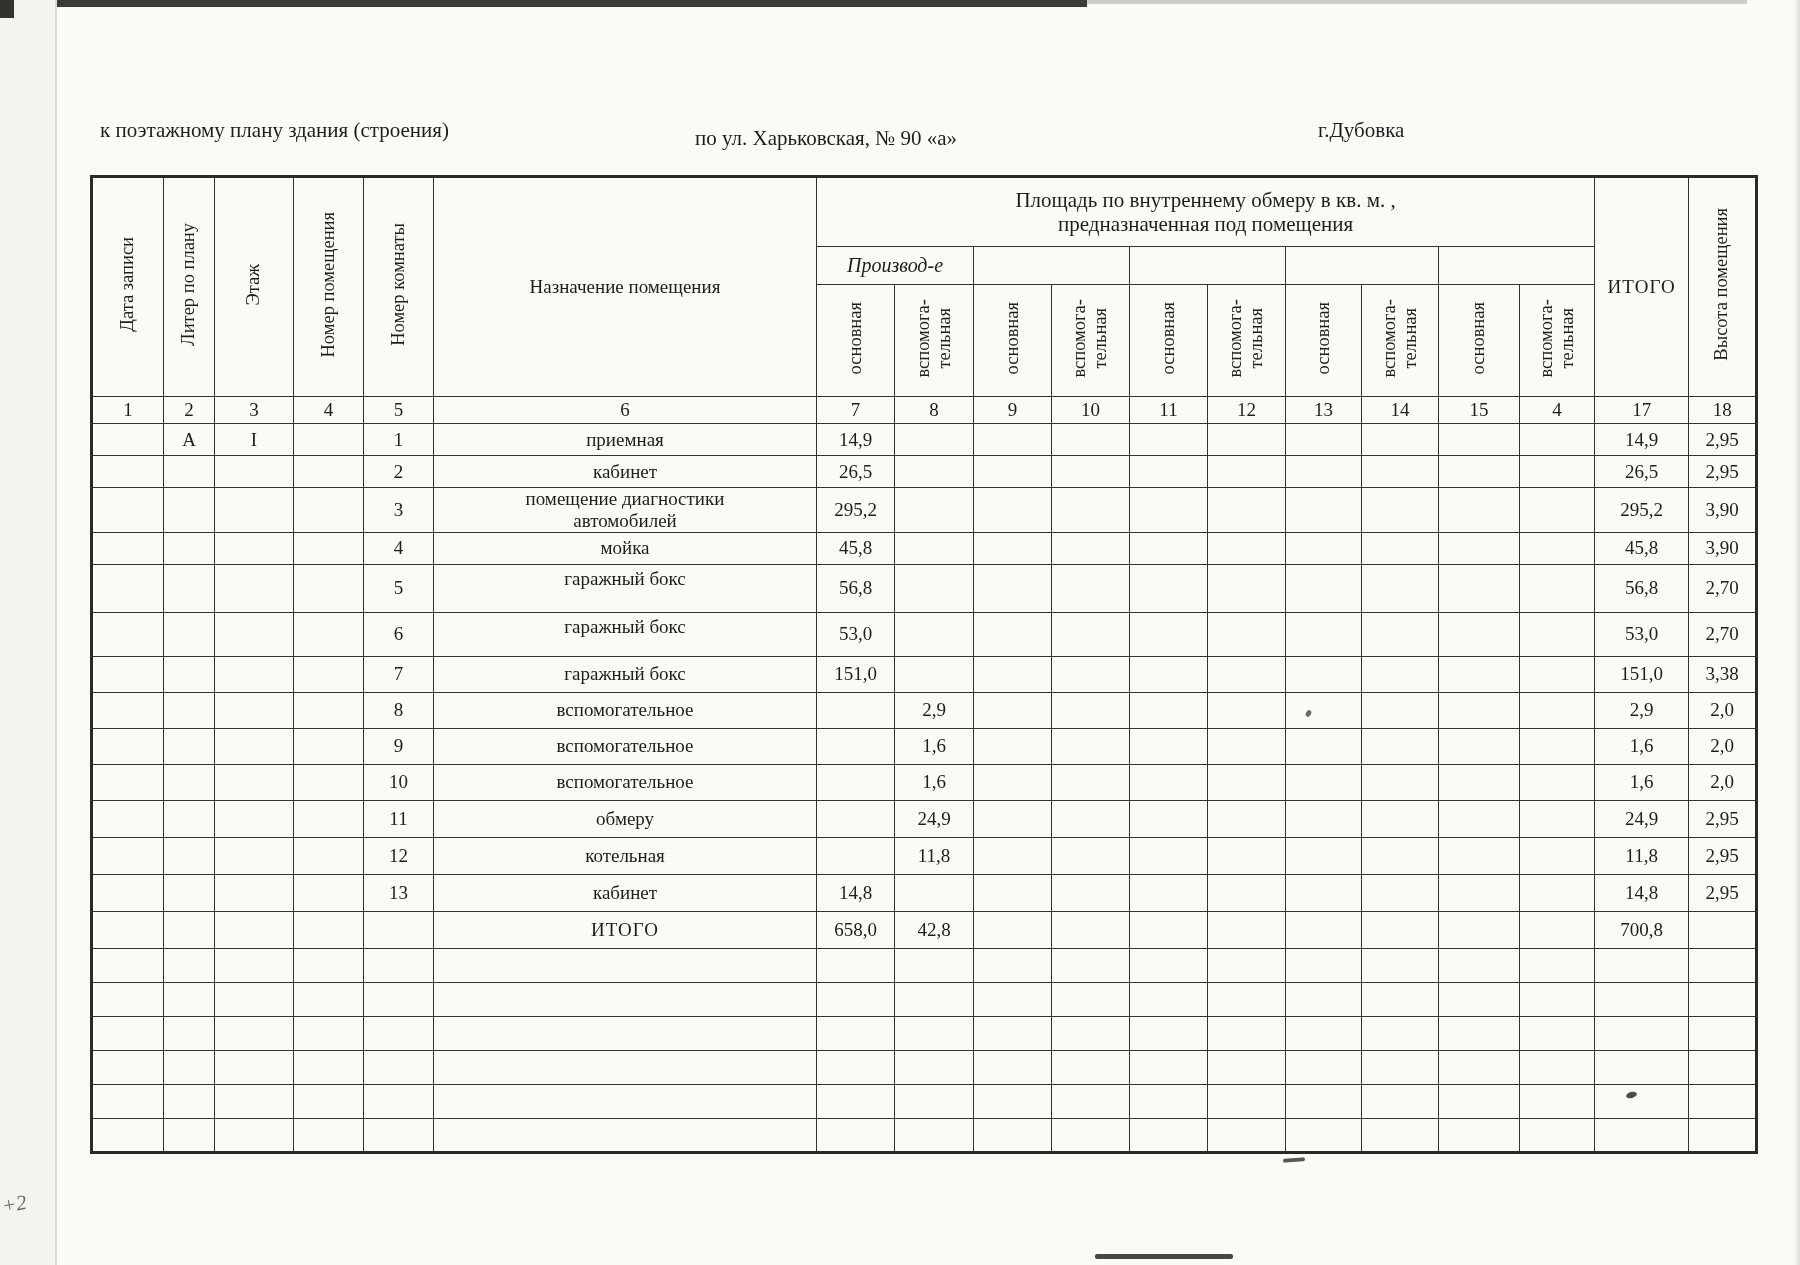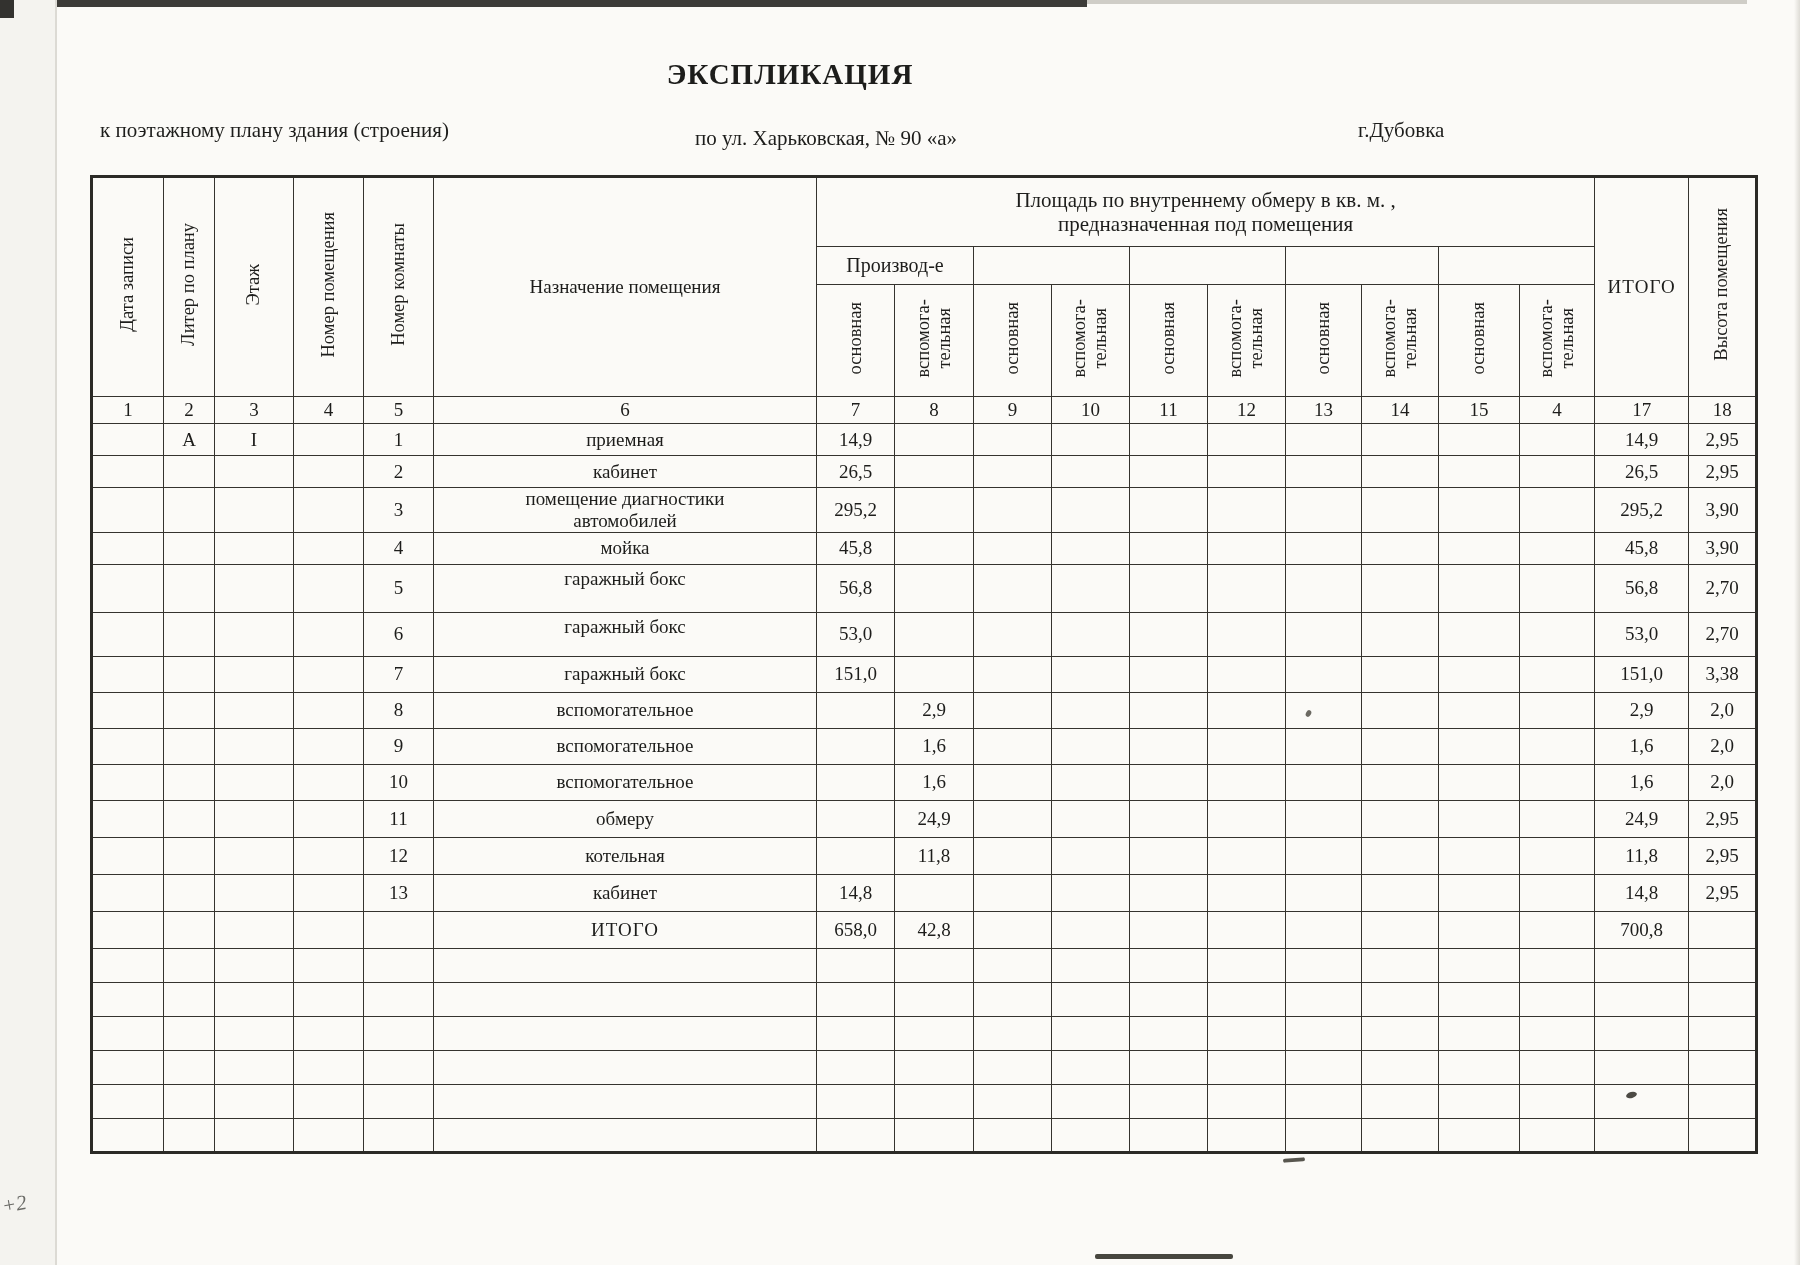--- a/index.html
+++ b/index.html
@@ -21,36 +21,36 @@
   .dash-bottom { position:absolute; left:1095px; top:1254px; width:138px; height:5px; background:#47463f; border-radius:2px; }
   .dash-small { position:absolute; left:1283px; top:1158px; width:22px; height:4px; background:#58564f; border-radius:2px; transform:rotate(-4deg); }
   .blob-small { position:absolute; left:1626px; top:1092px; width:11px; height:6px; background:#4c4a44; border-radius:50%; transform:rotate(-15deg); }
   .speck-1 { position:absolute; left:1306px; top:710px; width:5px; height:7px; background:#6b6962; border-radius:50%; transform:rotate(30deg); }
 
   
   .title { position:absolute; left:0; top:58px; width:1580px; text-align:center;
            font-size:29px; font-weight:bold; letter-spacing:1px; }
   .sub-left   { position:absolute; left:100px;  top:118px; font-size:21px; }
   .sub-center { position:absolute; left:695px;  top:126px; font-size:21px; }
-  .sub-right  { position:absolute; left:1318px; top:118px; font-size:21px;margin-left:40px; }
+  .sub-right  { position:absolute; left:1318px; top:118px; font-size:21px; }
 
   
   table.expl {
     position:absolute; left:90px; top:175px; width:1665px;
     border-collapse:collapse; table-layout:fixed;
   }
   table.expl th, table.expl td {
     border:1.5px solid #35332e;
     font-weight:normal; text-align:center; vertical-align:middle;
     font-size:19px; line-height:1.15; overflow:hidden;
     padding:0 2px;
   }
   table.expl { border:3px solid #2b2a26; }
   tr.h-a { height:70px; }
-  tr.h-b { height:38px; }
+  tr.h-b { height:38px;font-style:italic; }
   tr.h-c { height:112px; }
   tr.h-n { height:27px; }
   .area-th div { white-space:pre-line; font-size:21px;font-family:Liberation Serif, serif; }
   .naz-th { font-size:21px; }
   .itogo-th { font-size:19px; letter-spacing:1px; }
   .vert {
     writing-mode:vertical-rl; transform:rotate(180deg);
     white-space:pre-line; display:inline-block;
     font-size:18.5px; line-height:1.15; max-height:230px;
   }
@@ -68,21 +68,20 @@
   <div class="edge-right"></div>
   <div class="top-strip"></div>
   <div class="top-strip-faint"></div>
   <div class="corner-blot"></div>
   <div class="hand-plus2">+2</div>
   <div class="dash-bottom"></div>
   <div class="dash-small"></div>
   <div class="blob-small"></div>
   <div class="speck-1"></div>
 
-  <div class="title">ЭКСПЛИКАЦИЯ</div>
   <div class="sub-left">к поэтажному плану здания (строения)</div>
   <div class="sub-center">по ул. Харьковская, № 90 «а»</div>
   <div class="sub-right">г.Дубовка</div>
 
   <table class="expl">
     <colgroup>
       <col style="width:72px">
         <col style="width:51px">
         <col style="width:79px">
       <col style="width:70px">

